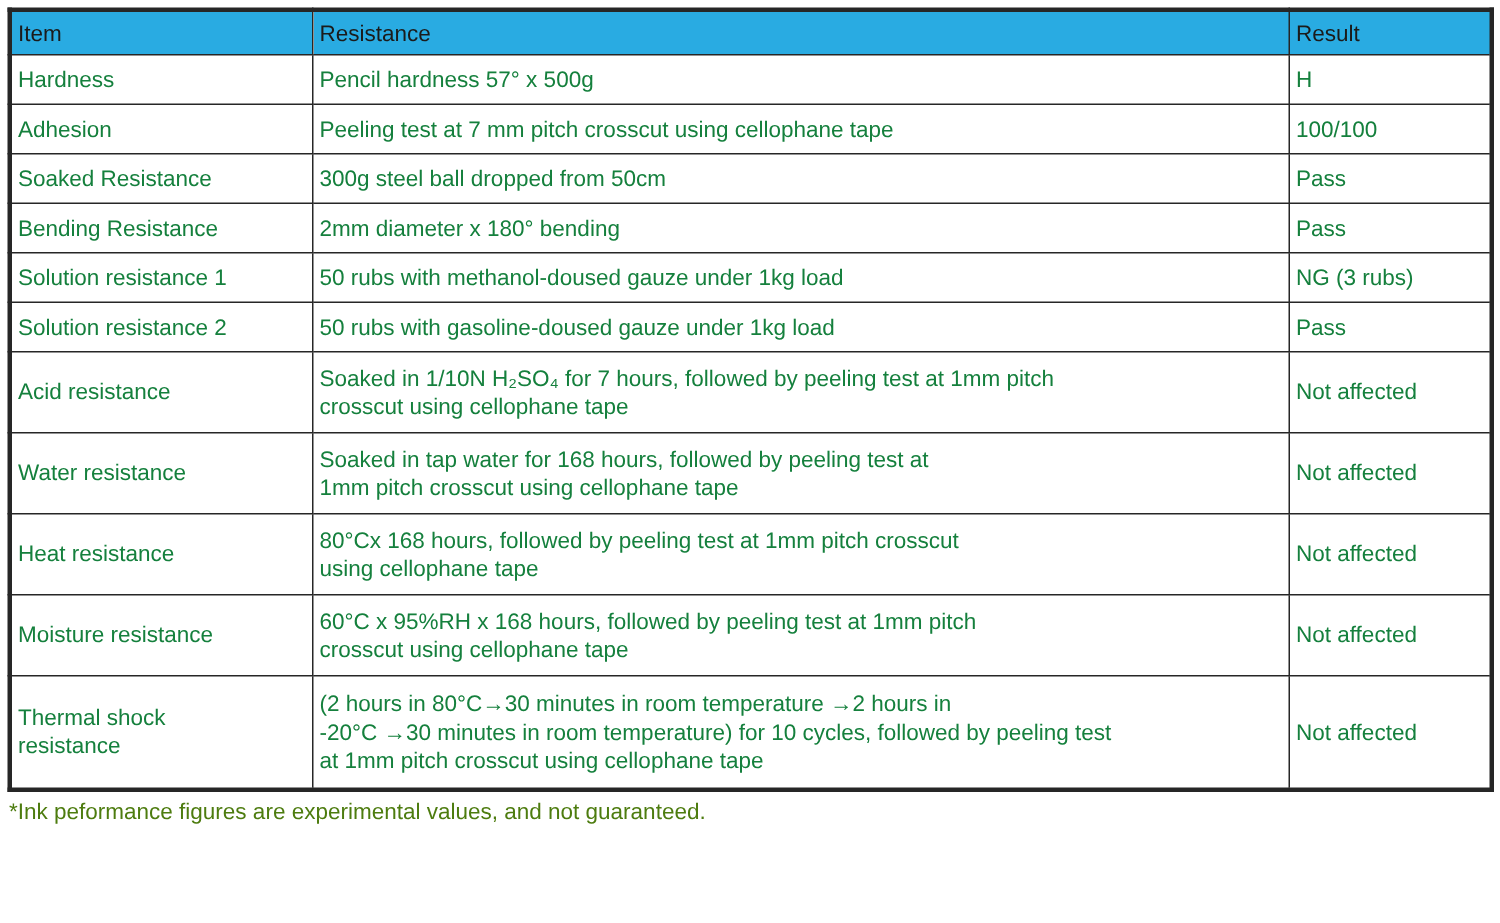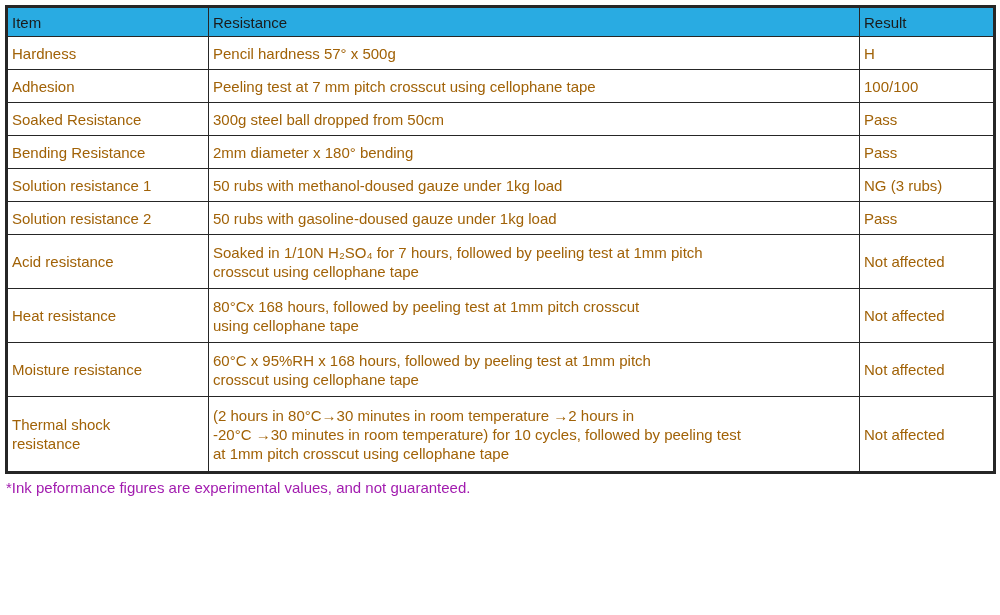--- a/index.html
+++ b/index.html
@@ -34,29 +34,29 @@
   col.c-res  { width: 135px; }
   thead th {
     background: #29abe2;
     color: #1b1b1b;
     font-weight: 400;
     text-align: left;
     height: 30px;
     padding-top: 3px;
     padding-bottom: 3px;
   }
-  tbody td { color: #a16207; }
+  tbody td { color: #15803d; }
   tr.r1 td { height: 33px; }
   tr.r2 td { height: 54px; }
   tr.r3 td { height: 76px; }
   .footnote {
     margin-top: 5px;
     margin-left: 1px;
     font-size: 15px;
-    color: #a21caf;
+    color: #4d7c0f;
   }
 </style>
 </head>
 <body>
 
 <div class="page">
   <table>
     <colgroup>
       <col class="c-item">
       <col class="c-cond">
@@ -100,20 +100,26 @@
         <td>50 rubs with gasoline-doused gauze under 1kg load</td>
         <td>Pass</td>
       </tr>
       <tr class="r2">
         <td>Acid resistance</td>
         <td>Soaked in 1/10N H₂SO₄ for 7 hours, followed by peeling test at 1mm pitch
 crosscut using cellophane tape</td>
         <td>Not affected</td>
       </tr>
       <tr class="r2">
+        <td>Water resistance</td>
+        <td>Soaked in tap water for 168 hours, followed by peeling test at
+1mm pitch crosscut using cellophane tape</td>
+        <td>Not affected</td>
+      </tr>
+      <tr class="r2">
         <td>Heat resistance</td>
         <td>80°Cx 168 hours, followed by peeling test at 1mm pitch crosscut
 using cellophane tape</td>
         <td>Not affected</td>
       </tr>
       <tr class="r2">
         <td>Moisture resistance</td>
         <td>60°C x 95%RH x 168 hours, followed by peeling test at 1mm pitch
 crosscut using cellophane tape</td>
         <td>Not affected</td>

